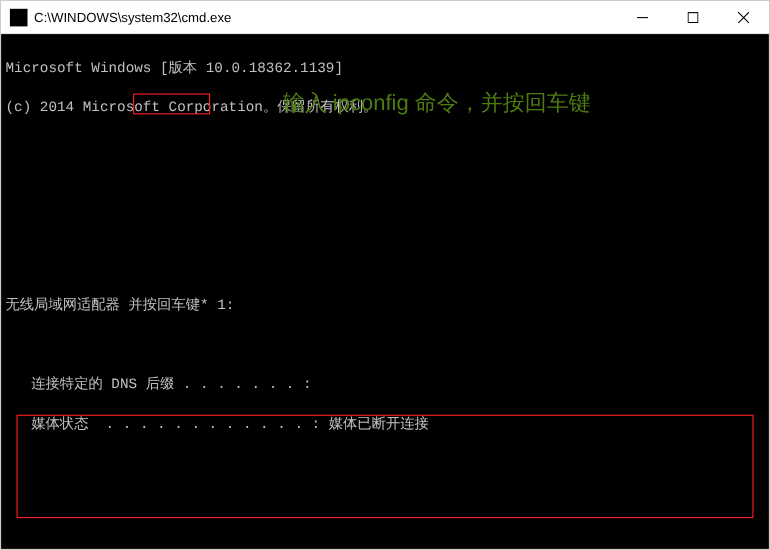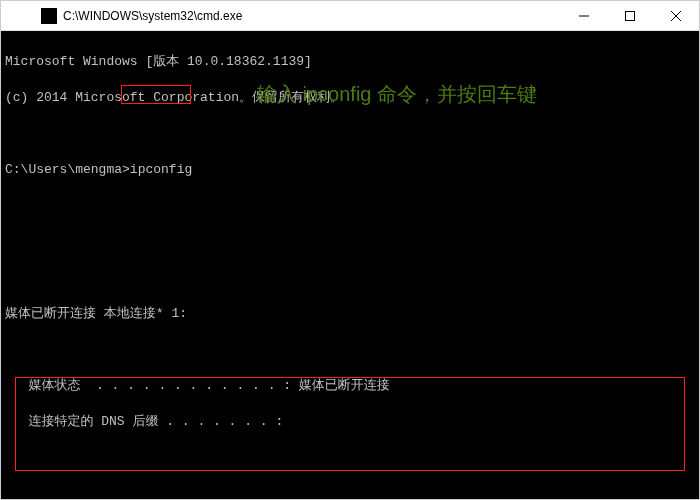--- a/index.html
+++ b/index.html
@@ -16,21 +16,20 @@
   border: 1px solid #ccc;
   display: flex;
   flex-direction: column;
 }
 .titlebar {
   height: 30px;
   background: #fff;
   display: flex;
   align-items: center;
   border-bottom: 1px solid #e0e0e0;
-  padding-left: 32px;
 }
 .titlebar-icon {
   width: 16px;
   height: 16px;
   margin: 0 6px 0 8px;
   background: #000;
   display: inline-block;
 }
 .titlebar-title {
   flex: 1;
@@ -99,28 +98,27 @@
             <line x1="0" y1="0" x2="10" y2="10" stroke="#000" stroke-width="1"></line>
             <line x1="10" y1="0" x2="0" y2="10" stroke="#000" stroke-width="1"></line>
           </svg>
       </div>
     </div>
   </div>
   <div class="terminal">
 <div class="line">Microsoft Windows [版本 10.0.18362.1139]</div>
 <div class="line">(c) 2014 Microsoft Corporation。保留所有权利。</div>
 <div class="line"></div>
-<div class="line"><span>C:\Users\mengma&gt;</span><span>ipconfig</span></div>
 <div class="line"></div>
 <div class="line"></div>
 <div class="line"></div>
-<div class="line">媒体已断开连接 本地连接* 1:</div>
+<div class="line">无线局域网适配器 并按回车键* 1:</div>
 <div class="line"></div>
+<div class="line"><span>   连接特定的 DNS 后缀 . . . . . . . :</span><span></span></div>
 <div class="line"><span>   媒体状态  . . . . . . . . . . . . : </span><span>媒体已断开连接</span></div>
-<div class="line"><span>   连接特定的 DNS 后缀 . . . . . . . :</span><span></span></div>
 <div class="line"></div>
 
 
 
 
 
 
 
 
 

